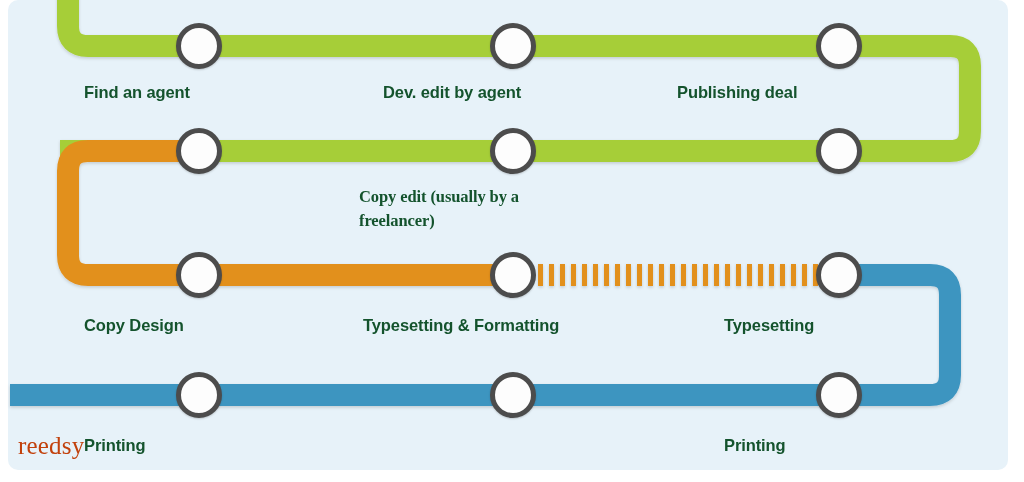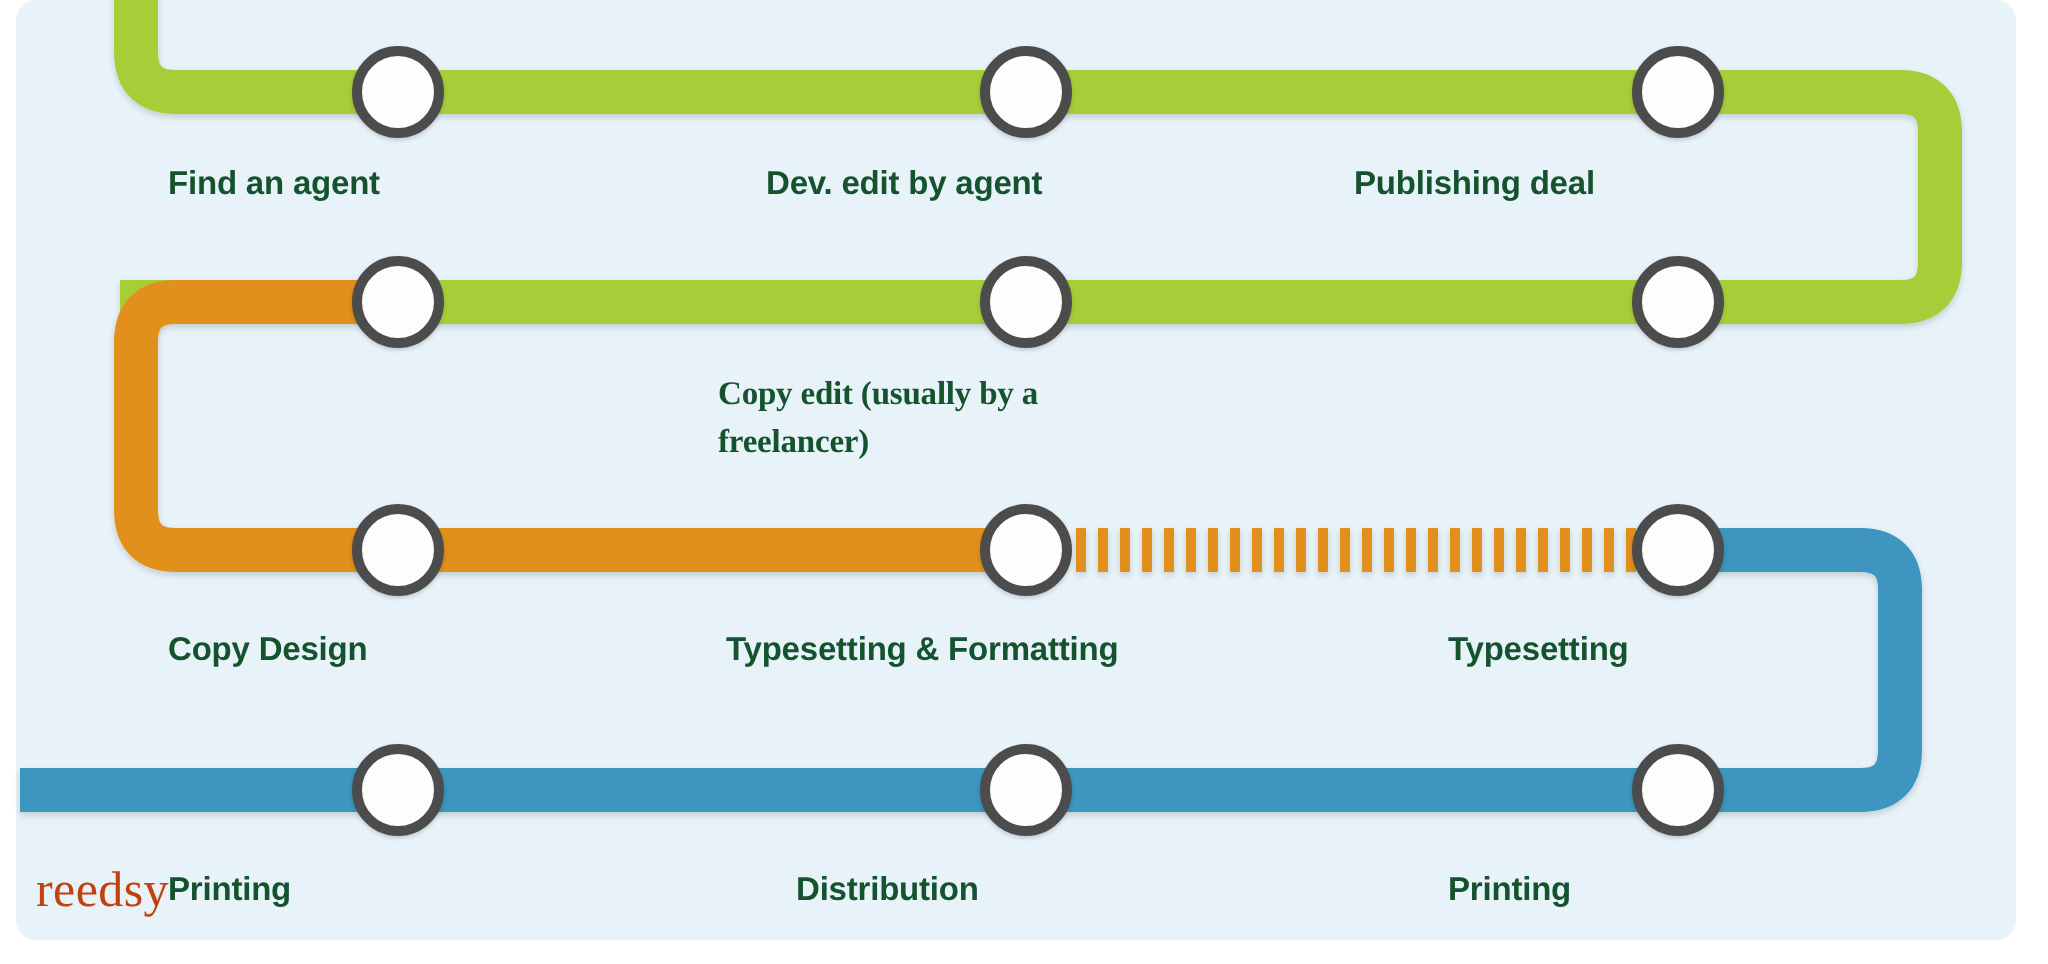--- a/index.html
+++ b/index.html
@@ -112,19 +112,18 @@
   <div class="node" style="left:513px; top:275px;"></div>
   <div class="label" style="left:513px; top:313px; width:300px;">Typesetting &amp; Formatting</div>
 
   <div class="node" style="left:839px; top:275px;"></div>
   <div class="label" style="left:839px; top:313px; width:230px;">Typesetting</div>
 
   <div class="node" style="left:199px; top:395px;"></div>
   <div class="label" style="left:199px; top:433px; width:230px;">Printing</div>
 
   <div class="node" style="left:513px; top:395px;"></div>
-  <div class="label" style="left:513px; top:433px; width:230px;">Distribution</div>
 
   <div class="node" style="left:839px; top:395px;"></div>
   <div class="label" style="left:839px; top:433px; width:230px;">Printing</div>
 
   <div id="brand">reedsy</div>
 </div>
 
 </body></html>

